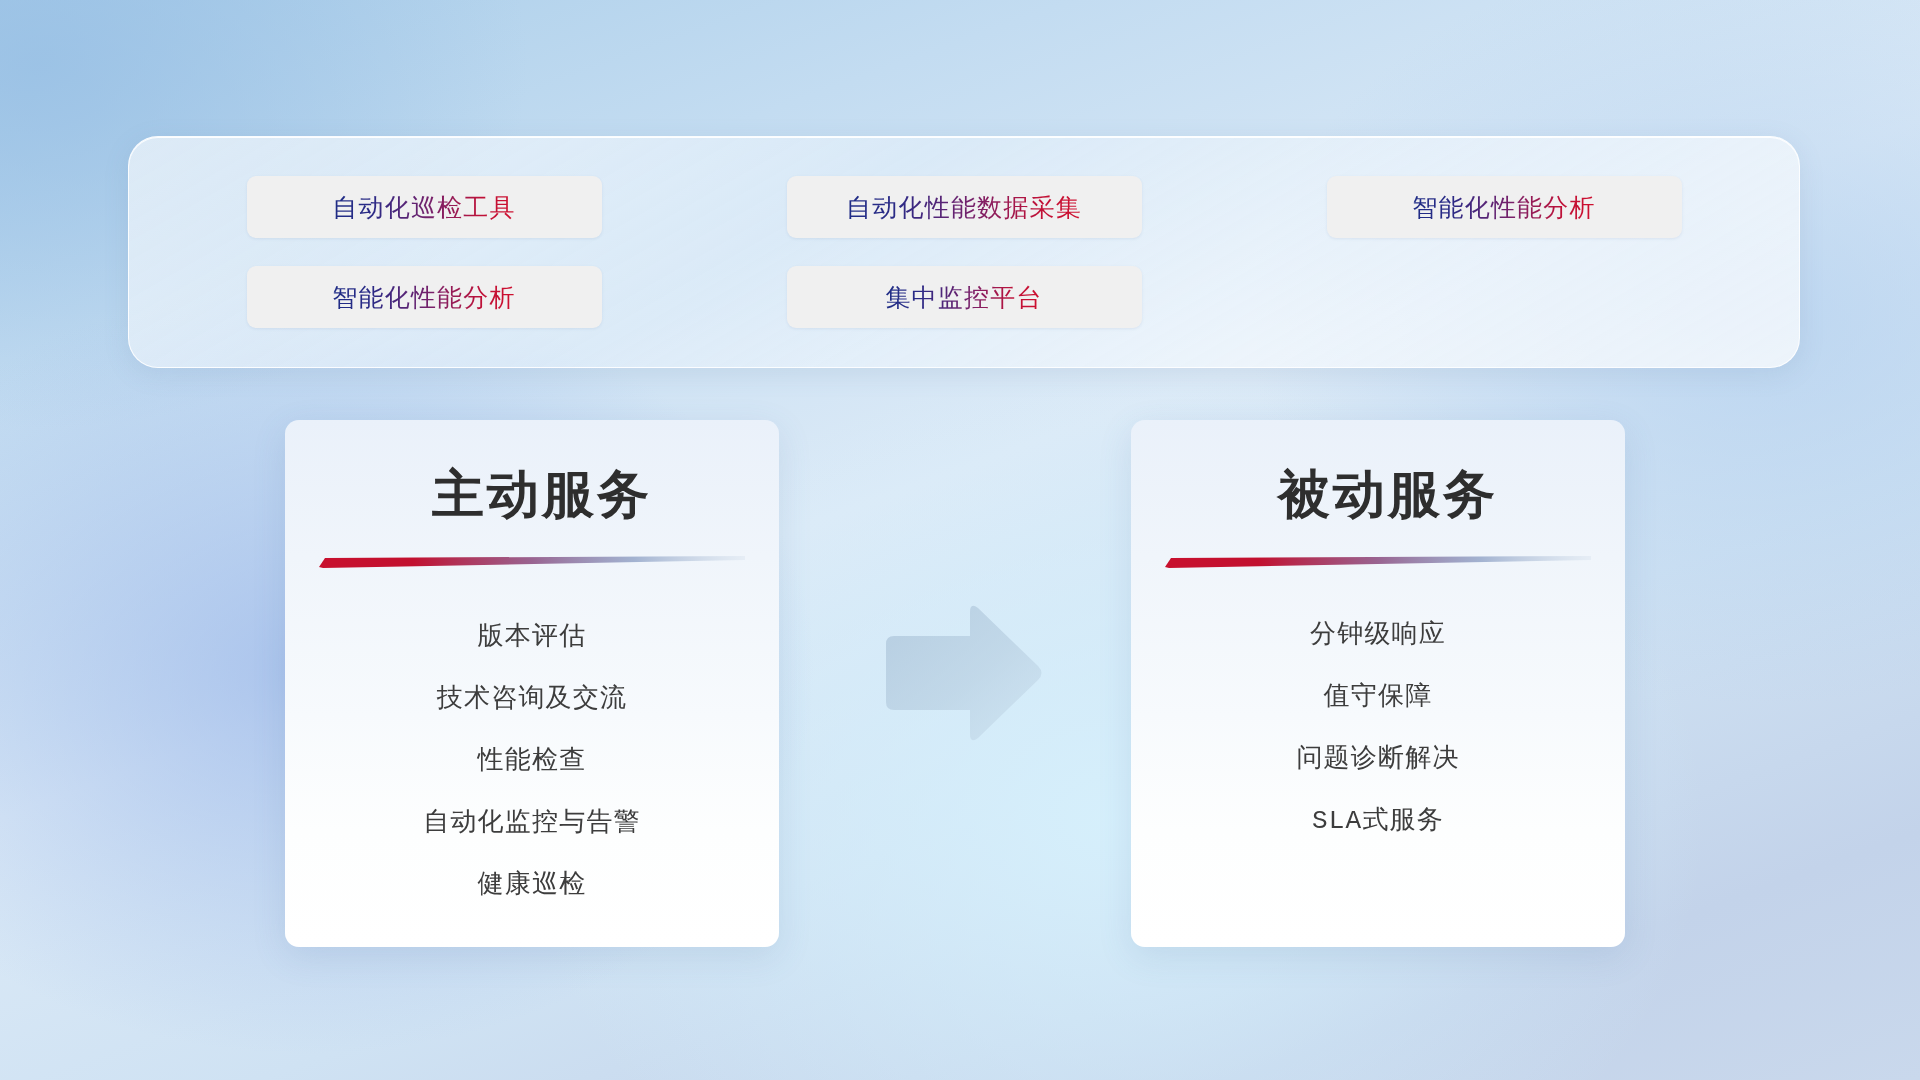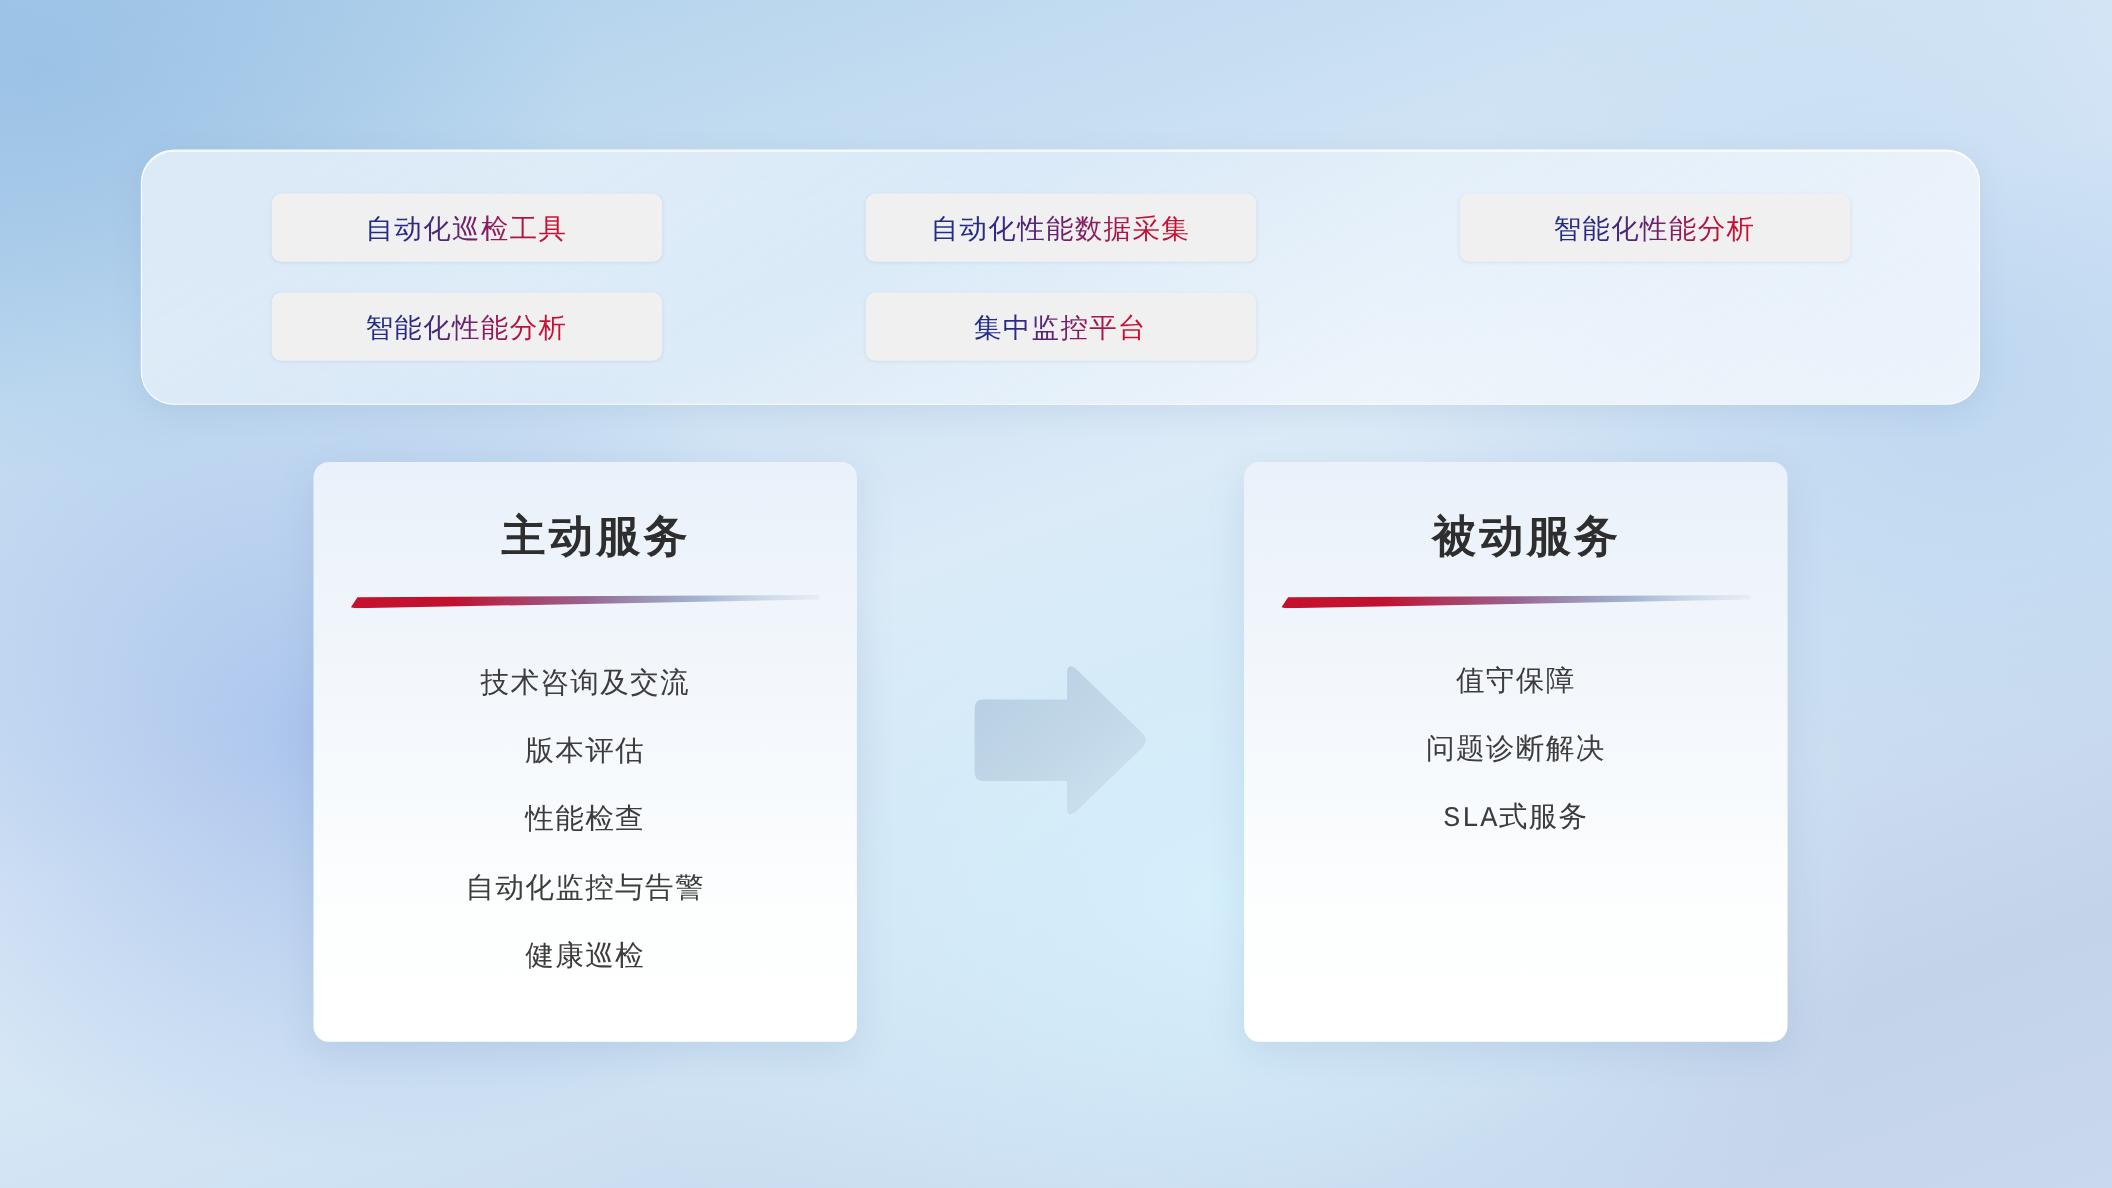--- a/index.html
+++ b/index.html
@@ -58,21 +58,21 @@
     background:linear-gradient(180deg,#eaf1fa 0%,#f0f5fb 26%,#f7fafd 56%,#fdfefe 78%,#ffffff 100%);
     box-shadow:0 10px 34px rgba(80,110,160,0.14);
   }
   .card::before{
     content:"";position:absolute;inset:-1.6px;border-radius:15.6px;z-index:-1;
     background:linear-gradient(180deg,rgba(255,255,255,0.95) 0%,rgba(255,226,230,0.9) 26%,rgba(238,150,165,0.95) 52%,#e0293f 82%,#d8001f 100%);
   }
   #card-active{left:285px;}
   #card-passive{left:1131px;font-family:Liberation Mono, monospace;}
   .card-title{
-    text-align:center;font-size:40px;font-weight:700;color:#2e2e2e;
+    text-align:center;font-size:52px;font-weight:700;color:#2e2e2e;
     letter-spacing:3px;margin-top:40px;padding-left:20px;
   }
   .card-divider{
     margin:26px auto 0 auto;width:426px;height:12px;position:relative;
   }
   .card-divider svg{display:block;width:426px;height:12px;}
   .card-list{
     margin-top:36px;display:flex;flex-direction:column;gap:0;
   }
   .card-list-item{
@@ -118,22 +118,22 @@
             <stop offset="0.22" stop-color="#c2102f" stop-opacity="1"></stop>
             <stop offset="0.50" stop-color="#8a4a7e" stop-opacity="0.85"></stop>
             <stop offset="0.74" stop-color="#6f86b4" stop-opacity="0.6"></stop>
             <stop offset="1" stop-color="#9fb6cf" stop-opacity="0.12"></stop>
           </linearGradient>
         </defs>
         <path d="M0,11 L6,2 L426,0 L426,4 L4,12 Z" fill="url(#divGradA)"></path>
       </svg>
     </div>
     <div class="card-list">
+      <div class="card-list-item">版本评估</div>
       <div class="card-list-item">技术咨询及交流</div>
-      <div class="card-list-item">版本评估</div>
       <div class="card-list-item">性能检查</div>
       <div class="card-list-item">自动化监控与告警</div>
       <div class="card-list-item">健康巡检</div>
     </div>
   </div>
 
   <div id="flow-arrow">
     <svg viewBox="0 0 170 150" aria-hidden="true">
       <defs>
         <linearGradient id="arrowGrad" x1="0" y1="0" x2="1" y2="1">
@@ -156,19 +156,20 @@
             <stop offset="0.22" stop-color="#c2102f" stop-opacity="1"></stop>
             <stop offset="0.50" stop-color="#8a4a7e" stop-opacity="0.85"></stop>
             <stop offset="0.74" stop-color="#6f86b4" stop-opacity="0.6"></stop>
             <stop offset="1" stop-color="#9fb6cf" stop-opacity="0.12"></stop>
           </linearGradient>
         </defs>
         <path d="M0,11 L6,2 L426,0 L426,4 L4,12 Z" fill="url(#divGradB)"></path>
       </svg>
     </div>
     <div class="card-list">
+      <div class="card-list-item">分钟级响应</div>
       <div class="card-list-item">值守保障</div>
       <div class="card-list-item">问题诊断解决</div>
       <div class="card-list-item">SLA式服务</div>
     </div>
   </div>
 
 </div>
 
 </body></html>

